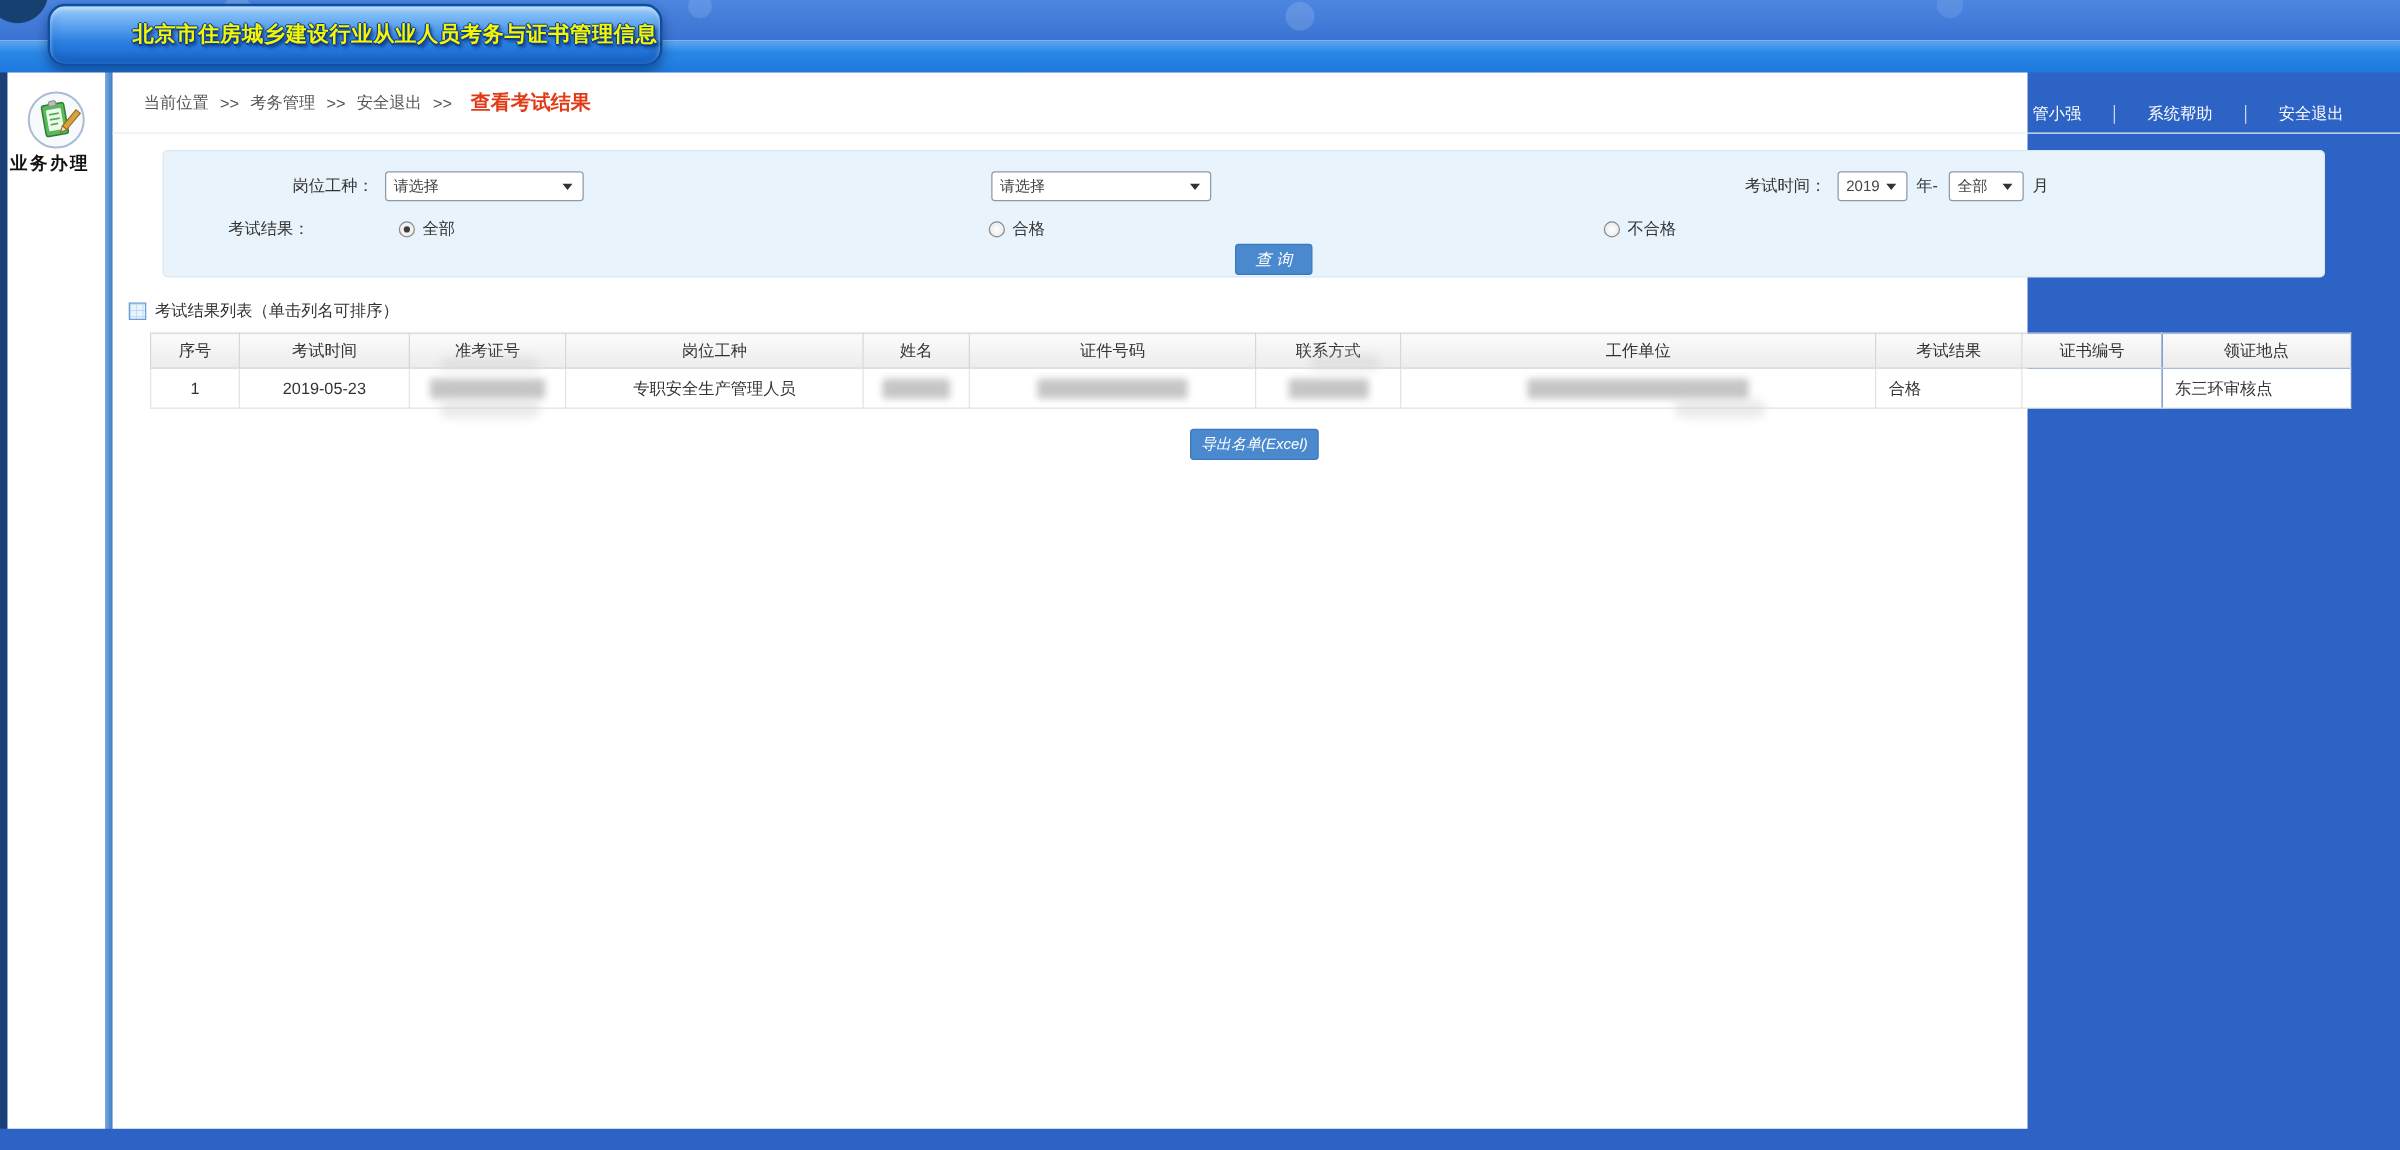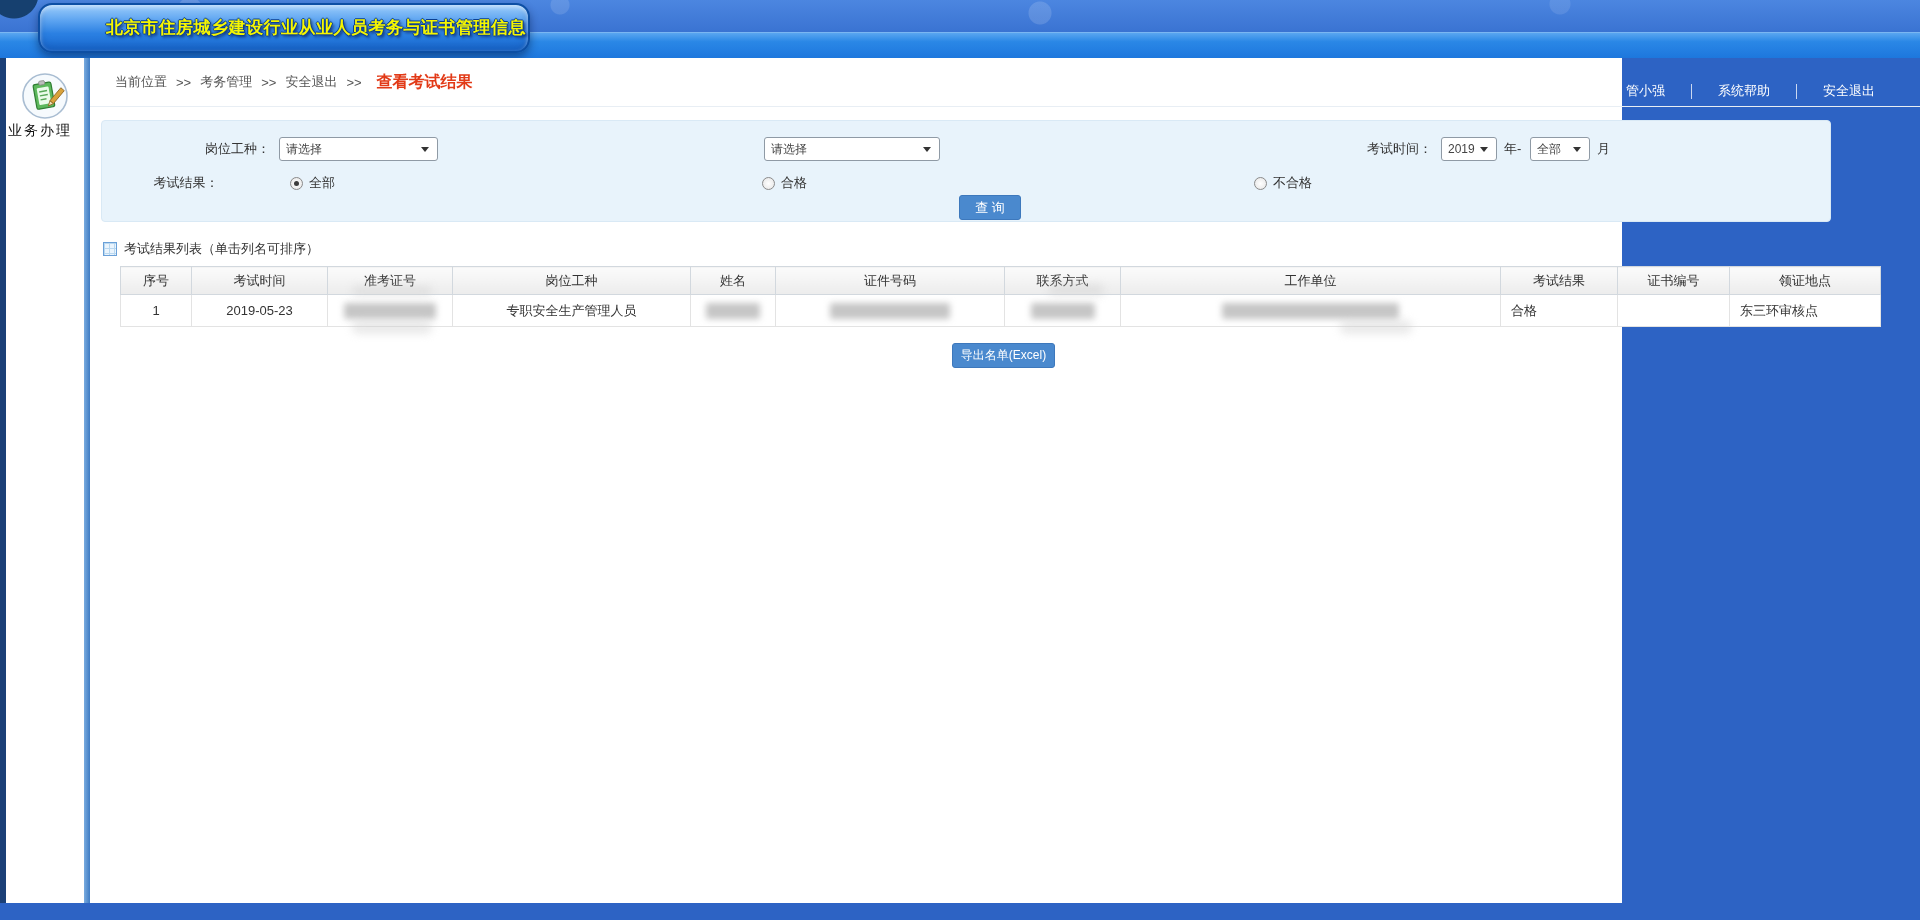--- a/index.html
+++ b/index.html
@@ -39,44 +39,44 @@
   
   .main { position:absolute; left:0; top:58px; width:1920px; height:845px; }
   .left-strip { position:absolute; left:0; top:0; width:6px; height:845px; background:#1b4077; }
   .sidebar { position:absolute; left:6px; top:0; width:78px; height:845px; background:#fff; }
   .side-divider { position:absolute; left:84px; top:0; width:6px; height:845px;
     background:linear-gradient(90deg,#79abdf,#3f7cc4); }
   .content { position:absolute; left:90px; top:0; width:1532px; height:845px; background:#fff; }
 
   .sidebar-icon { position:absolute; left:15px; top:14px; width:48px; height:48px; }
   .sidebar-label { position:absolute; left:0; top:64px; width:68px; text-align:center;
-    font-size:14px; font-weight:normal; color:#111; letter-spacing:2px; }
+    font-size:14px; font-weight:bold; color:#111; letter-spacing:2px; }
 
   
   .breadcrumb { position:absolute; left:0; top:0; width:1830px; height:49px; display:flex; align-items:center;
     padding-left:25px; border-bottom:1px solid #e8eef4; font-size:13px; color:#555; }
   .breadcrumb span { margin-right:9px; }
   .breadcrumb .crumb-link { cursor:pointer; }
   .breadcrumb .current { color:#e23a17; font-weight:bold; font-size:16px; margin-left:6px; }
 
   
-  .panel { position:absolute; left:11px; top:62px; width:1730px; height:102px;
+  .panel { position:absolute; left:40px; top:62px; width:1730px; height:102px;
     background:#e8f3fb; border:1px solid #d9e9f5; border-radius:4px; }
   .flabel { position:absolute; height:24px; line-height:24px; font-size:13px; color:#333; text-align:right; }
   .select { position:absolute; height:24px; background:#fff; border:1px solid #8f9aa5; border-radius:3px;
     font-size:12px; color:#444; line-height:22px; padding-left:6px; cursor:pointer; }
   .select::after { content:""; position:absolute; right:8px; top:9px;
     border-left:4px solid transparent; border-right:4px solid transparent; border-top:5px solid #333; }
   .radio-wrap { position:absolute; height:24px; display:flex; align-items:center; font-size:13px; color:#333; }
   .radio { width:13px; height:13px; border-radius:50%; border:1px solid #8a8a8a;
     background:radial-gradient(#ffffff,#e4e4e4); margin-right:6px; position:relative; cursor:pointer; }
   .radio.checked::after { content:""; position:absolute; left:3px; top:3px; width:5px; height:5px;
     border-radius:50%; background:#3c3c3c; }
   .btn { background:#4a89ce; color:#fff; border:1px solid #3d78bc; border-radius:3px;
-    font-size:13px; text-align:center; cursor:pointer; font-family:inherit; }
+    font-size:13px; text-align:center; cursor:pointer; font-family:inherit;font-style:italic; }
   .query-btn { position:absolute; left:857px; top:74px; width:62px; height:25px; }
 
   
   .list-head { position:absolute; left:13px; top:182px; display:flex; align-items:center;
     font-size:13px; color:#333; }
   .grid-ico { width:14px; height:14px; border:1px solid #6aa0d8; background:#eaf4fd; margin-right:7px;
     background-image:linear-gradient(#b9d8f0 1px, transparent 1px), linear-gradient(90deg,#b9d8f0 1px, transparent 1px);
     background-size:5px 5px; }
   .results-table { position:absolute; left:30px; top:208px; width:1760px; border-collapse:collapse;
     table-layout:fixed; font-size:13px; color:#333; border:1px solid #c9cfd5; }

